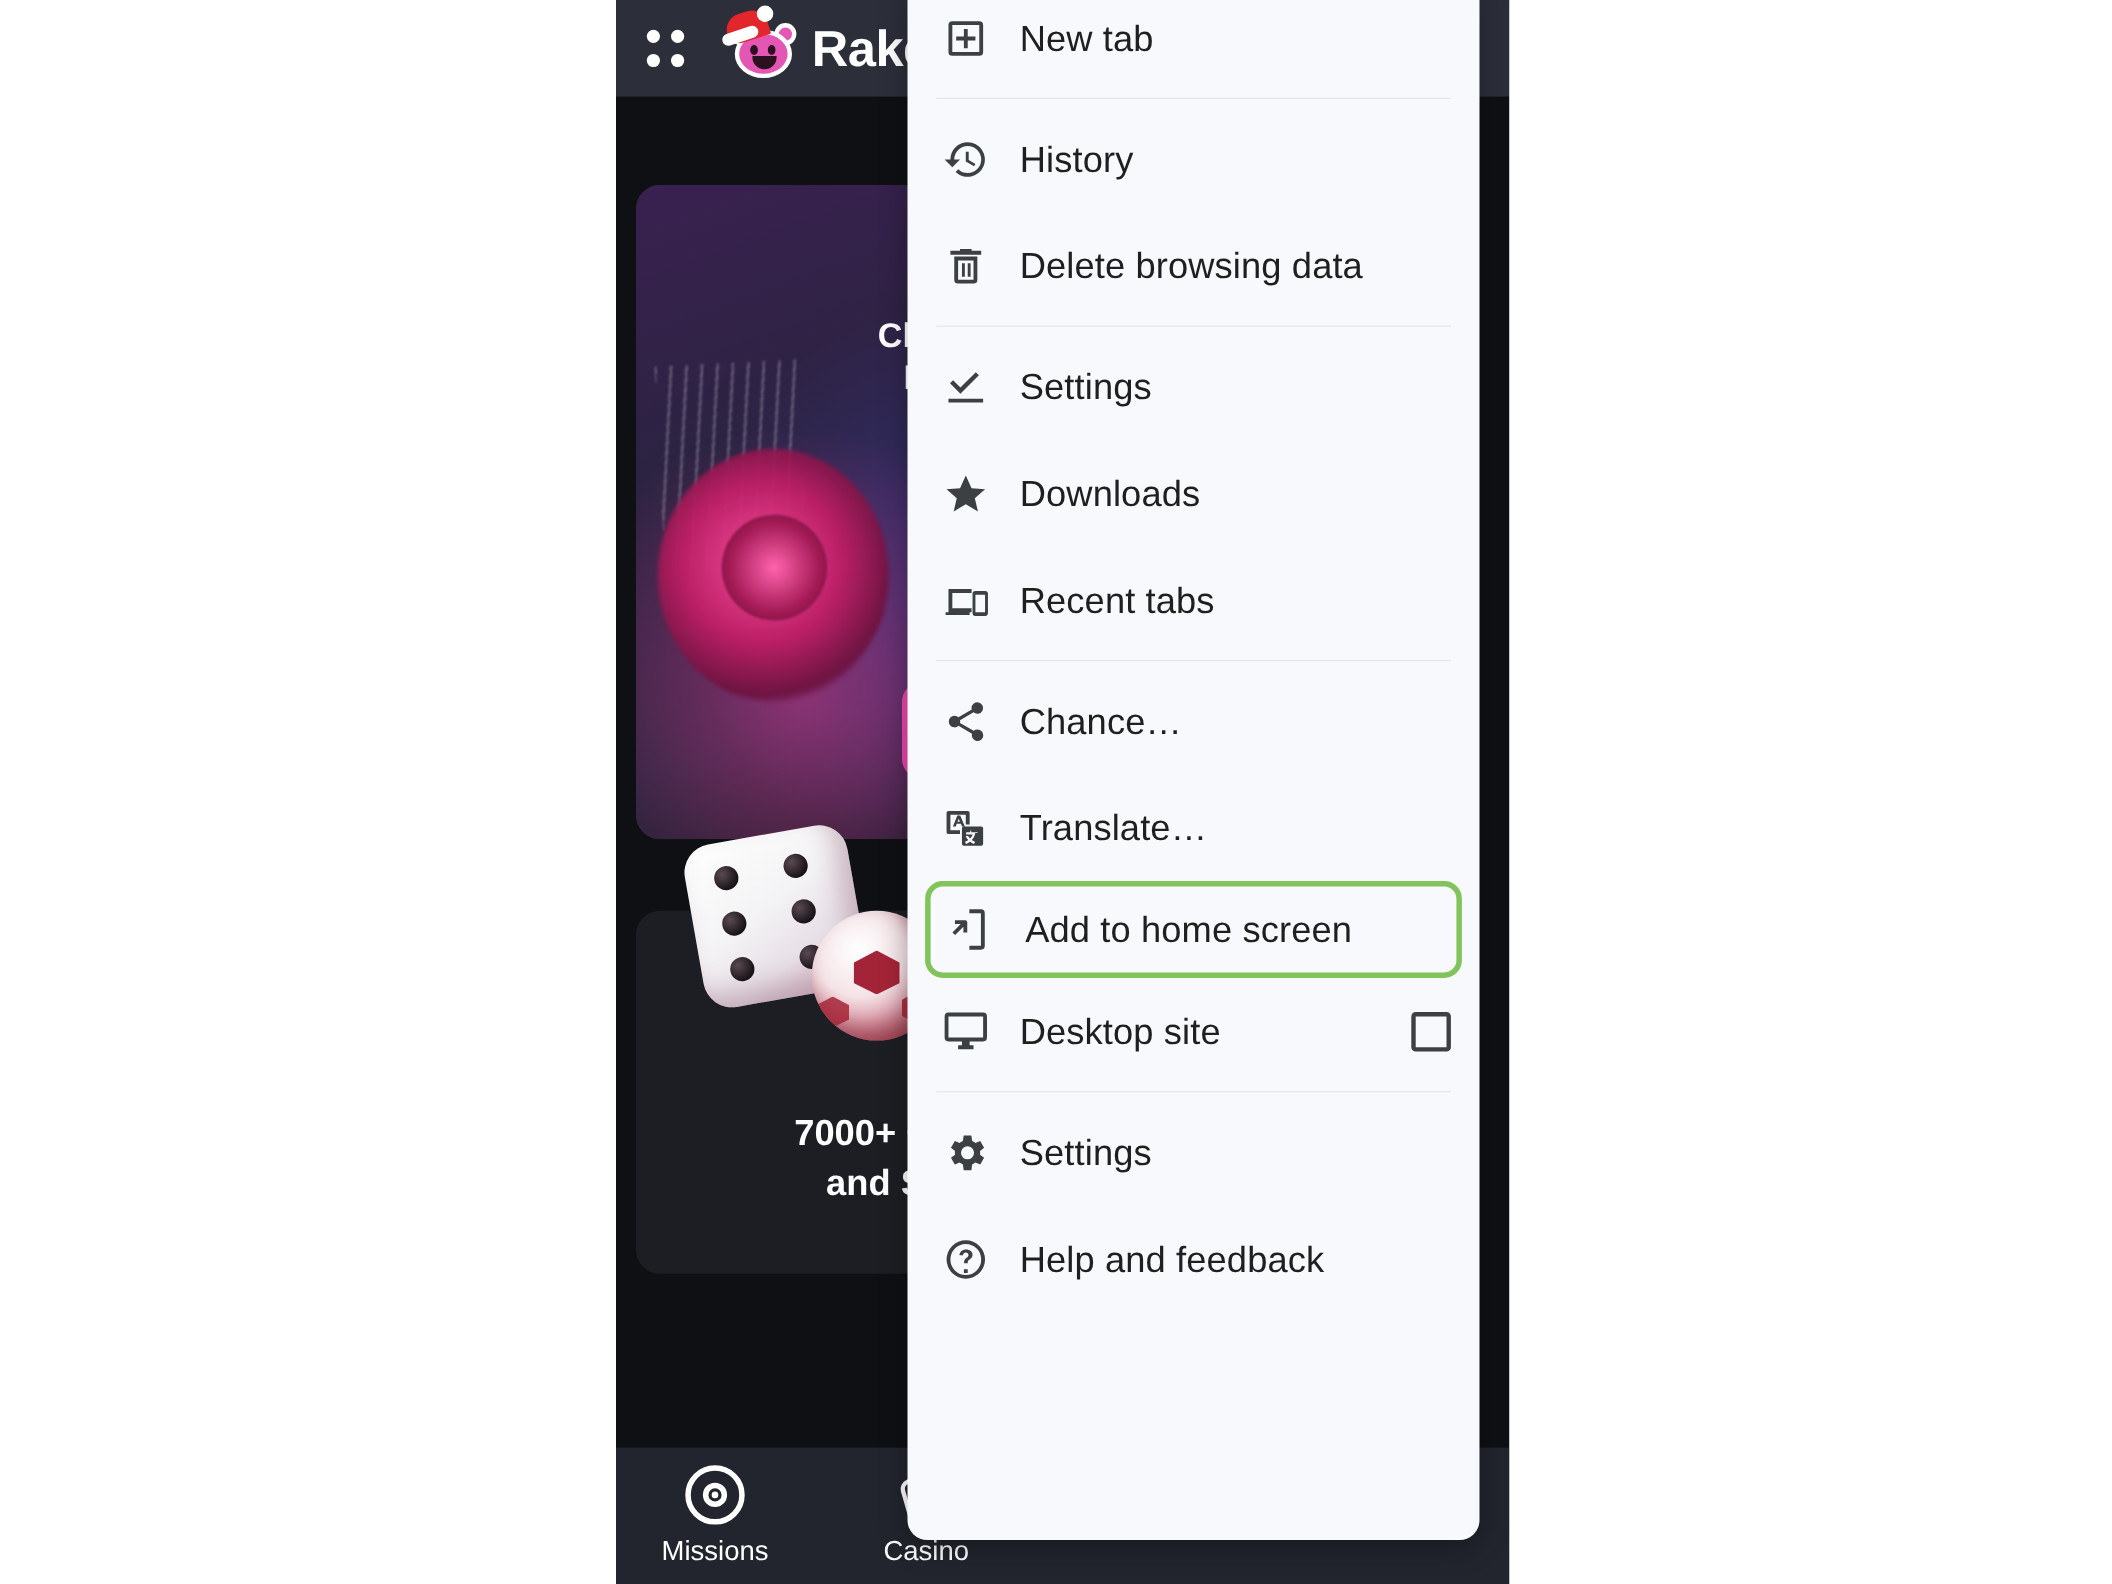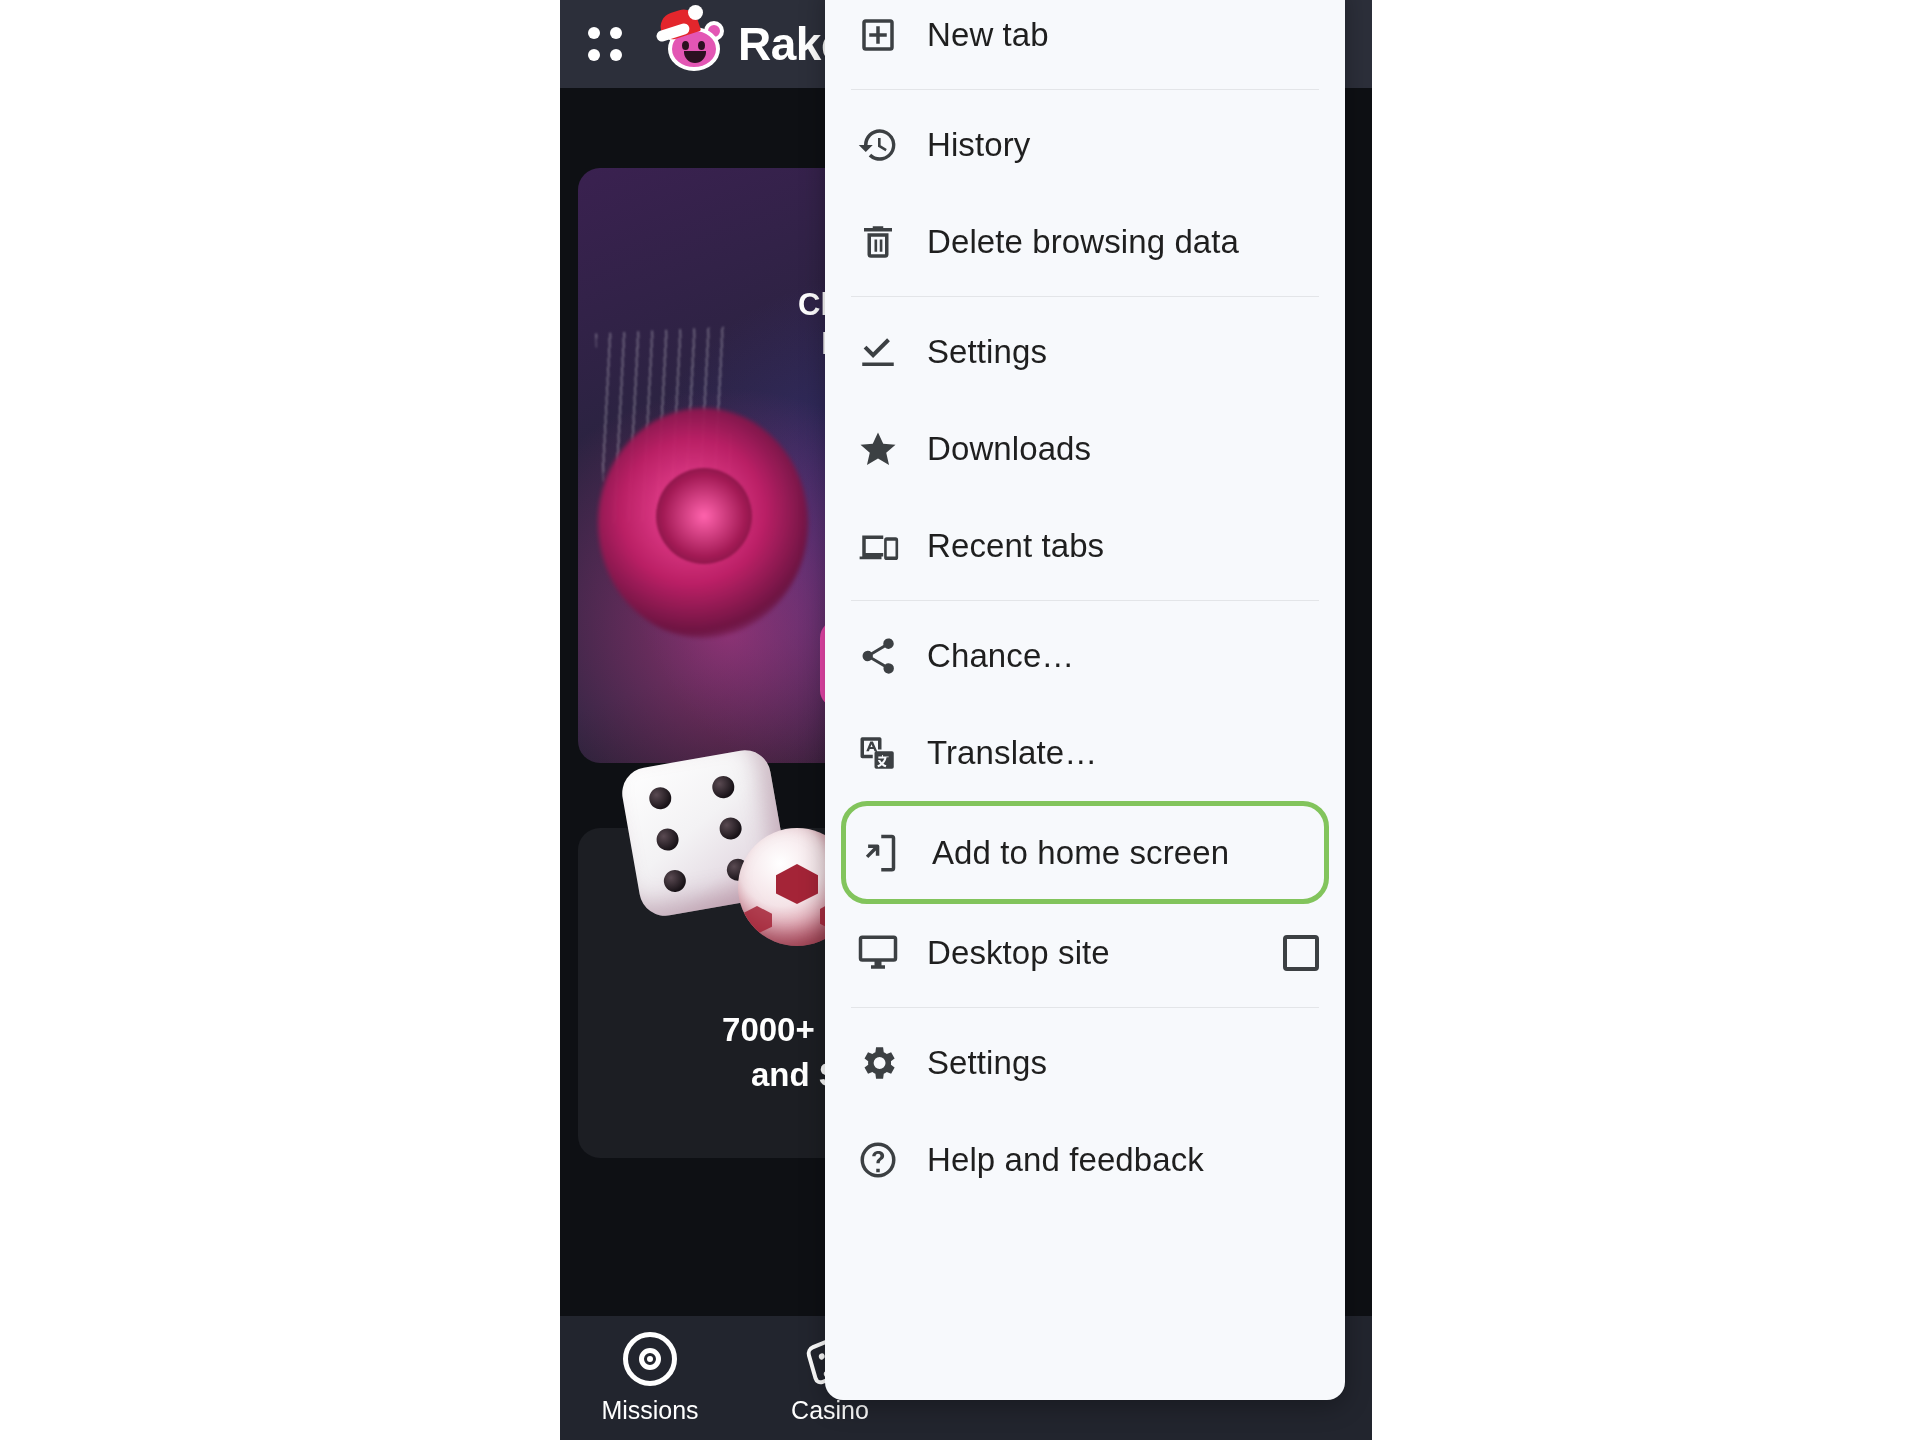--- a/index.html
+++ b/index.html
@@ -130,21 +130,21 @@
   .ball .hex.h3 { left: 82px; top: 72px; width: 32px; height: 32px; opacity:.9;
     clip-path: polygon(50% 0%, 100% 28%, 100% 74%, 50% 100%, 0% 74%, 0% 28%); }
   #games-text {
     position: absolute; left: 0; right: 0; top: 180px; text-align: center;
     color: #ffffff; font-size: 33px; font-weight: 700; line-height: 1.35;
     padding-right: 0; white-space: nowrap;
   }
 
   #bottom-nav {
     position: absolute; left: 0; bottom: 0; width: 812px; height: 124px;
-    background: #22252e; display: flex; align-items: center;
+    background: #22252e; display: flex; align-items: center; gap: 12px;
   }
   .nav-item { width: 180px; display: flex; flex-direction: column; align-items: center; gap: 10px; }
   .nav-label { color: #fff; font-size: 25px; font-weight: 500; }
   .target-icon { width: 54px; height: 54px; border: 5px solid #fff; border-radius: 50%;
     display:flex; align-items:center; justify-content:center; }
   .target-icon i { width: 22px; height: 22px; border: 5px solid #fff; border-radius: 50%;
     display:flex; align-items:center; justify-content:center; }
   .target-icon i b { width: 6px; height: 6px; background:#fff; border-radius:50%; display:block; }
   .dice-icon { width: 54px; height: 54px; position: relative; }
   .dice-icon .cube {
@@ -172,22 +172,22 @@
   .menu-item .mi-icon {
     width: 46px; height: 46px; flex: none; display:flex; align-items:center; justify-content:center;
     margin-right: 26px; color: #3c4043;
   }
   .menu-item .mi-icon svg { width: 42px; height: 42px; fill: #3c4043; }
   .menu-item .mi-label { font-size: 33px; color: #1f1f1f; white-space: nowrap; letter-spacing: .1px; }
   .menu-item .mi-trailing { margin-left: auto; }
   .menu-sep { height: 1px; background: #e3e5e8; margin: 6px 26px 6px 26px; }
 
   .menu-item.highlighted {
-    border: 5px solid #82c45c; border-radius: 26px;
-    margin: 0 16px; padding-left: 14px; height: 103px;
+    border: 5px solid #82c45c; border-radius: 16px;
+    margin: 0 16px; padding-left: 14px; height: 88px;
   }
   .checkbox-outline {
     width: 36px; height: 36px; border: 4px solid #3c4043; border-radius: 4px;
   }
 </style>
 </head>
 <body>
 
 <div id="root">
 

